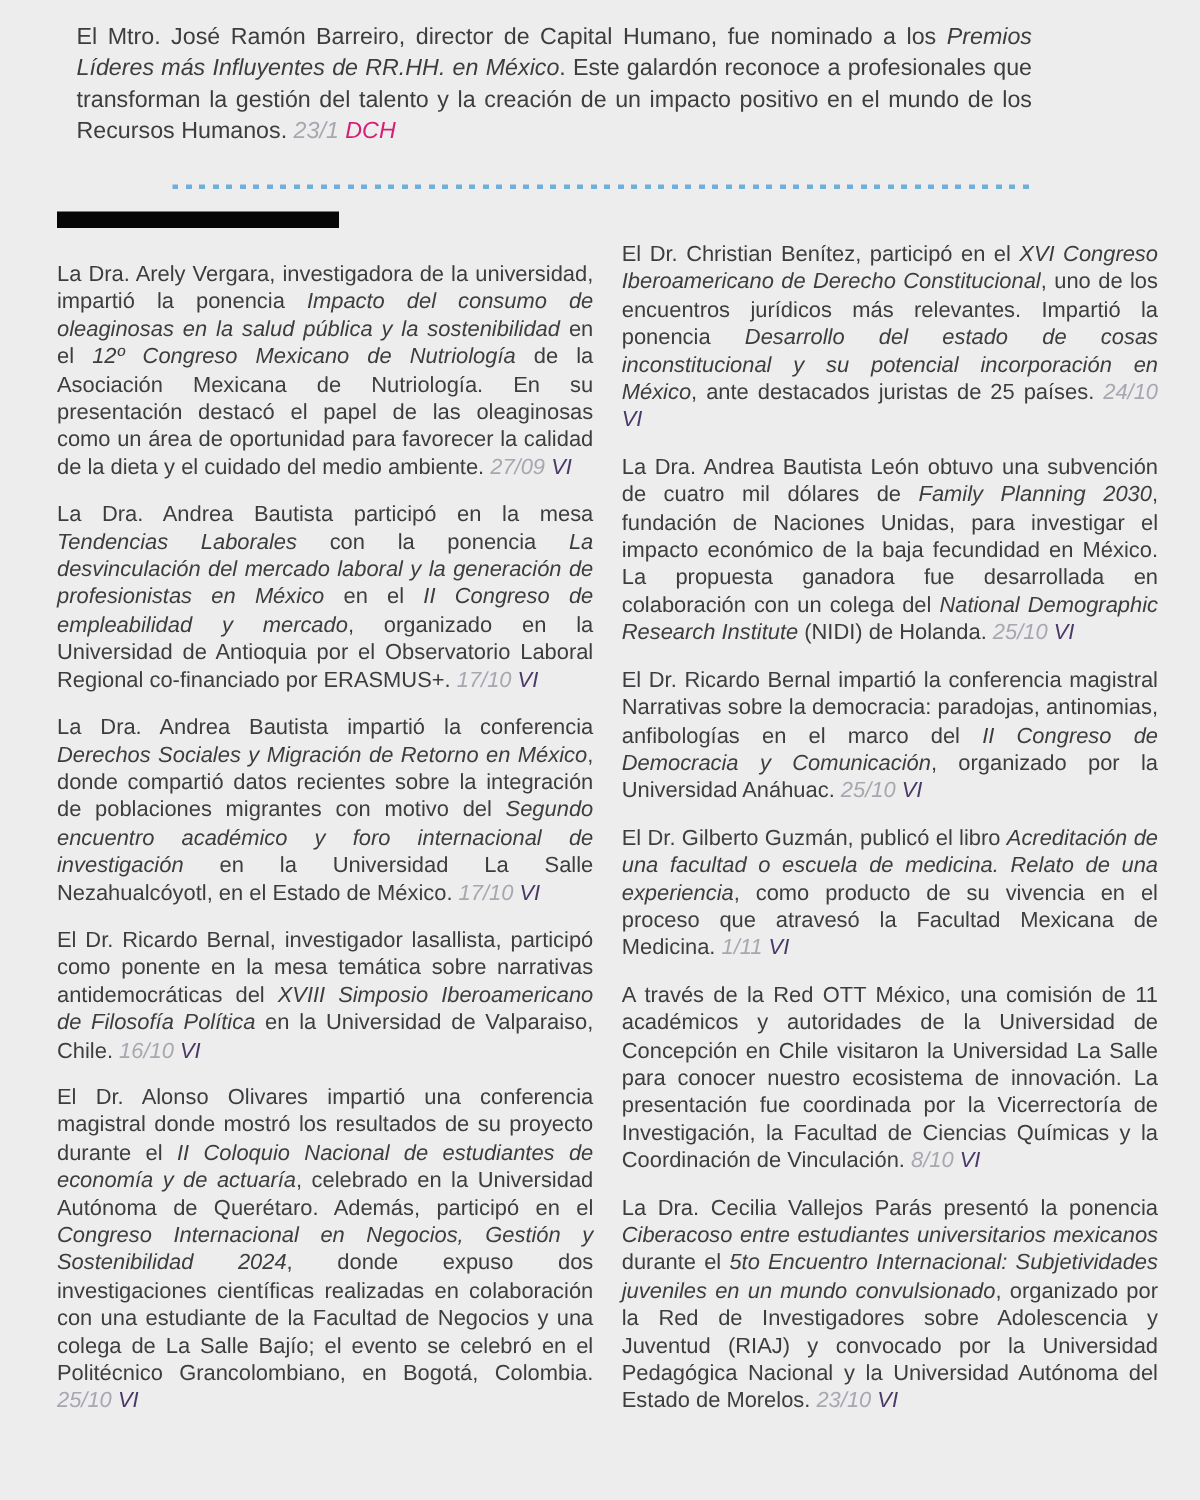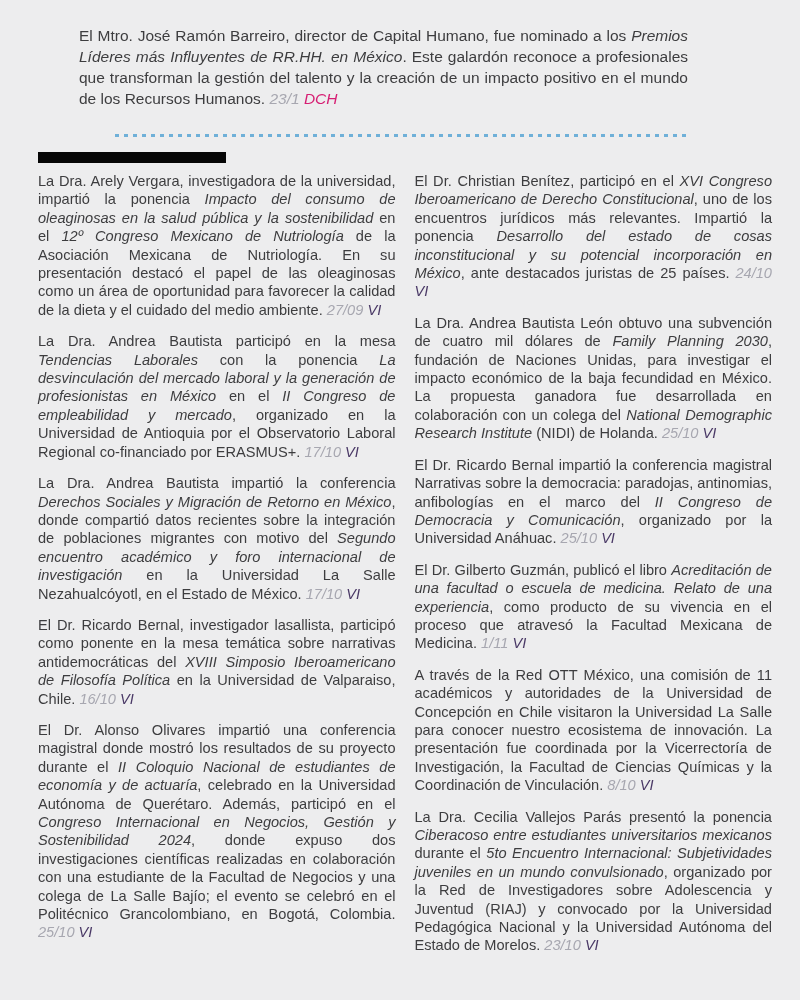--- a/index.html
+++ b/index.html
@@ -4,33 +4,33 @@
 <style>
   html,body { margin:0; padding:0; background:#ededee; }
   .page {
     width:800px; height:1000px; overflow:hidden; position:relative;
     background:#ededee;
     font-family:"Liberation Sans", sans-serif;
     color:#3d3d3f;
     -webkit-hyphens:auto; hyphens:auto;
   }
   .top-block {
-    margin:0 112px 0 79px; padding-top:25px;
+    margin:0 112px 0 51px; padding-top:14px;
     font-size:15.5px; line-height:21px; text-align:justify;
   }
   .divider {
     margin:25px 112px 15px 115px; height:3px;
     background:repeating-linear-gradient(90deg,#6fb0d8 0 4px, transparent 4px 9px);
   }
   .section-title {
     margin:0 0 0 38px; font-size:25px; font-weight:bold;
     color:#1b7ec2; letter-spacing:-0.2px;
   }
   .title-bar { margin:5px 0 9px 38px; width:188px; height:11px; background:#060606; }
-  .columns { display:flex; gap:19px; margin:0 28px 0 38px; }
+  .columns { display:flex; gap:19px; margin:0 28px 0 38px;align-items:flex-end; }
   .col { flex:1; min-width:0; font-size:14.6px; line-height:18.4px; text-align:justify; }
   .item { margin:0 0 13px 0; }
   .top-block .item { margin:0; }
   .italic { font-style:italic; }
   .date { font-style:italic; color:#a7a7b0; }
   .tag { font-style:italic; }
 </style>
 </head>
 <body>
 

